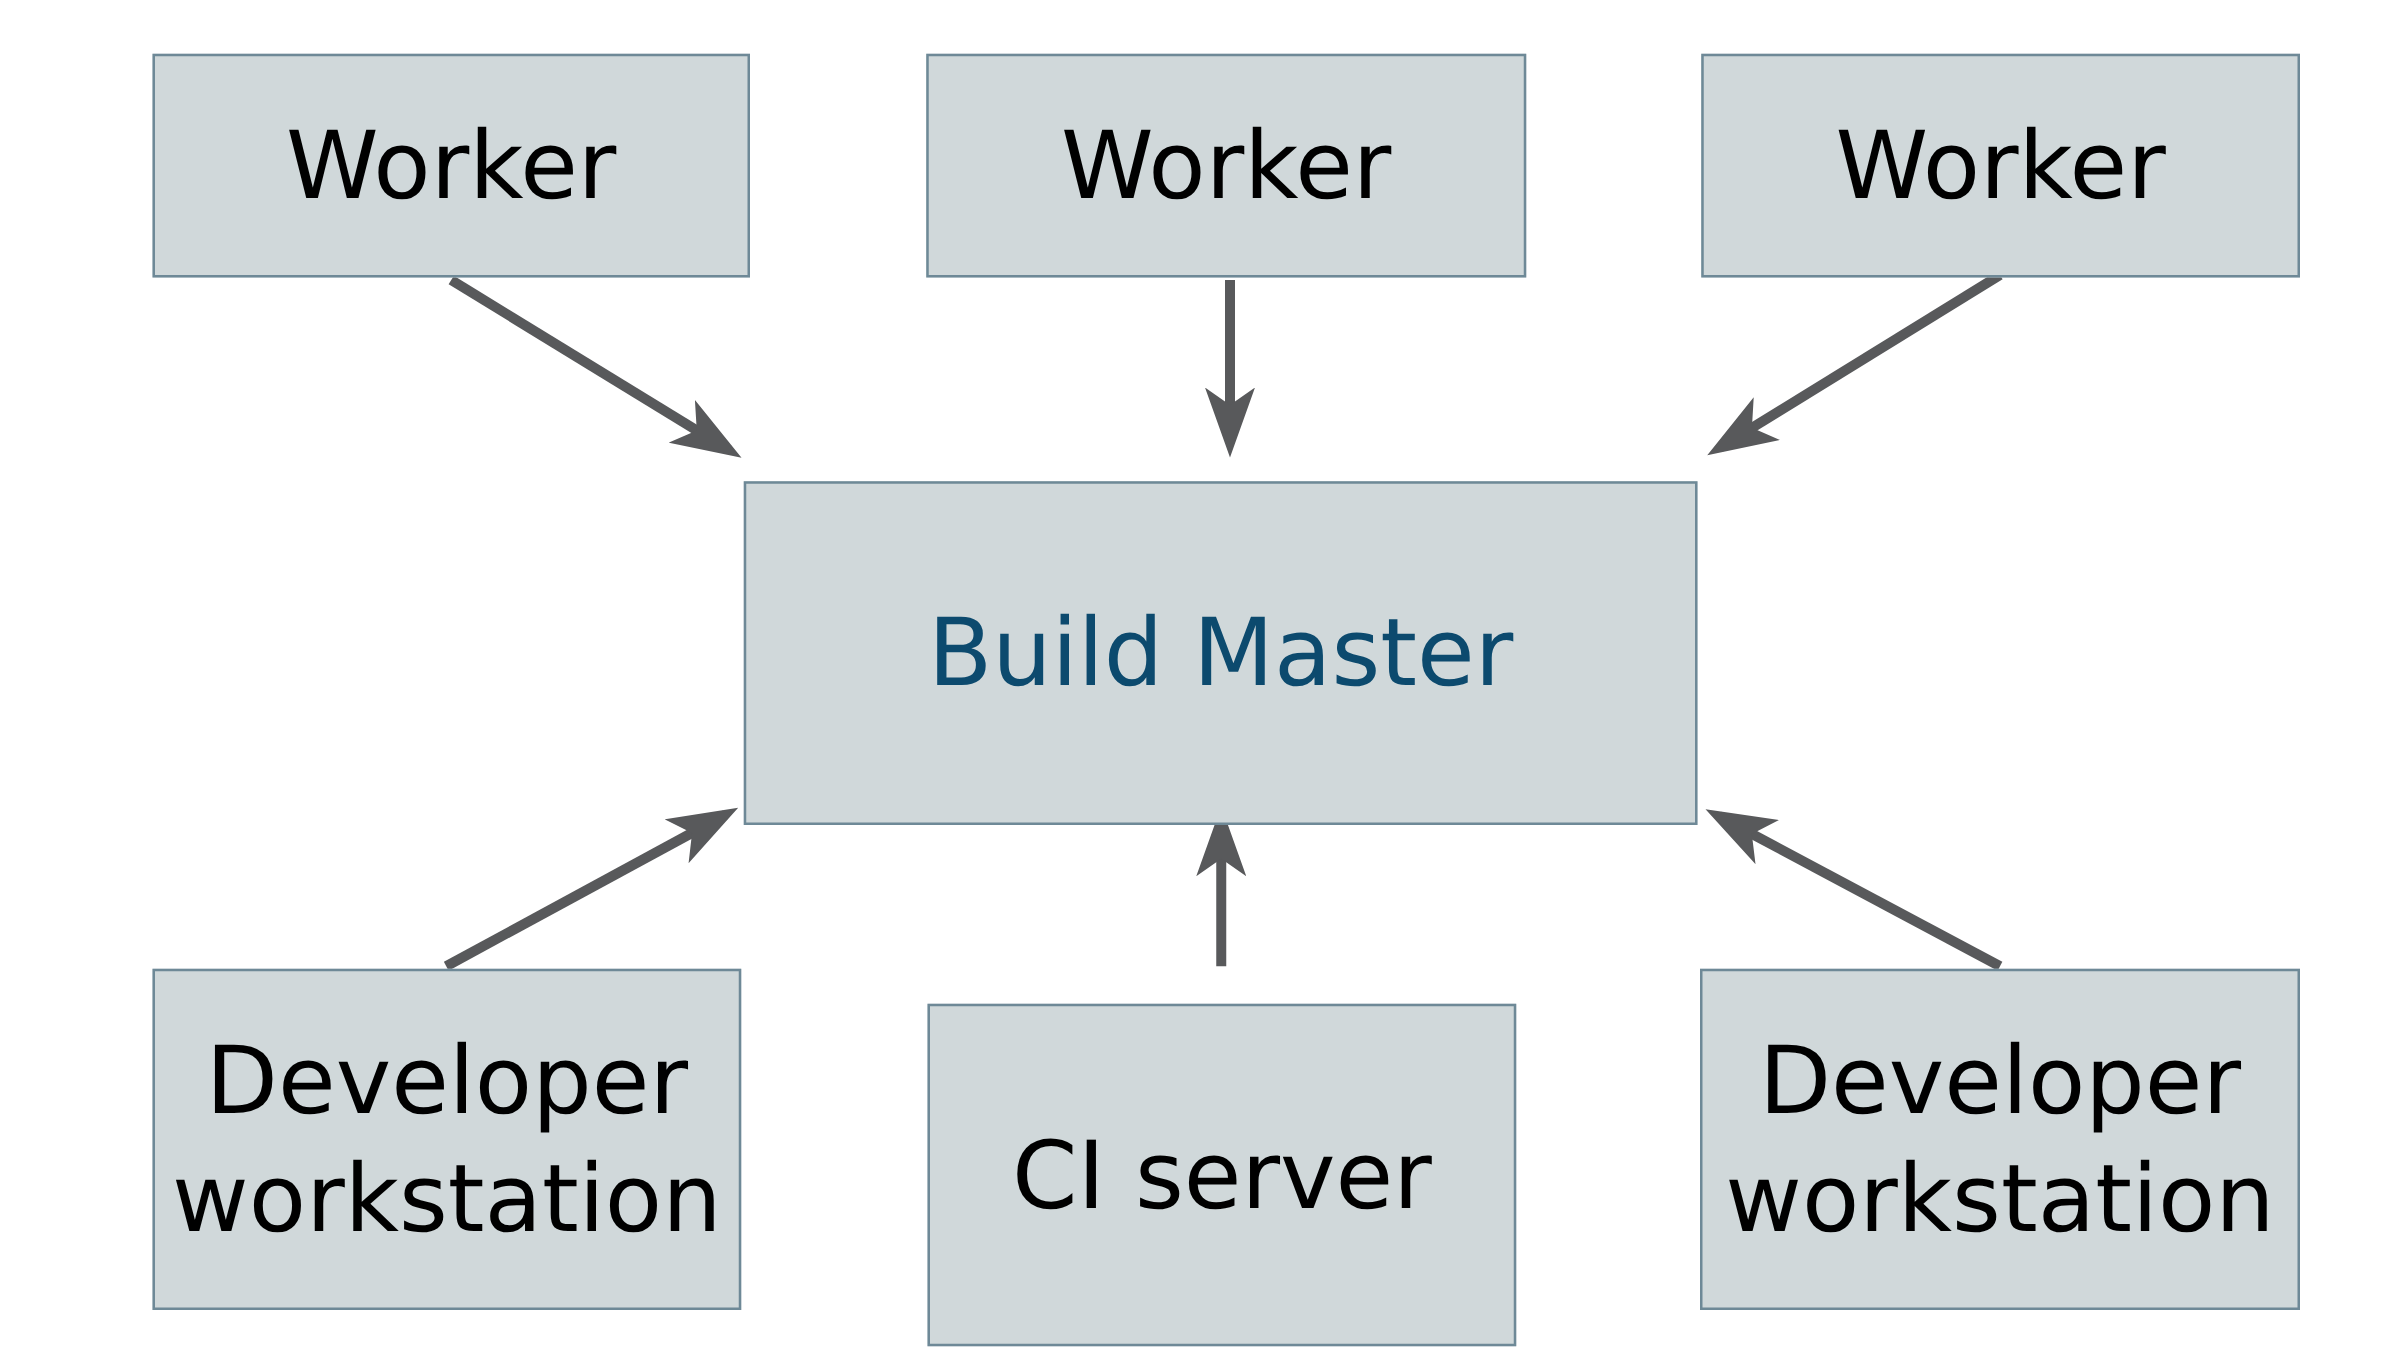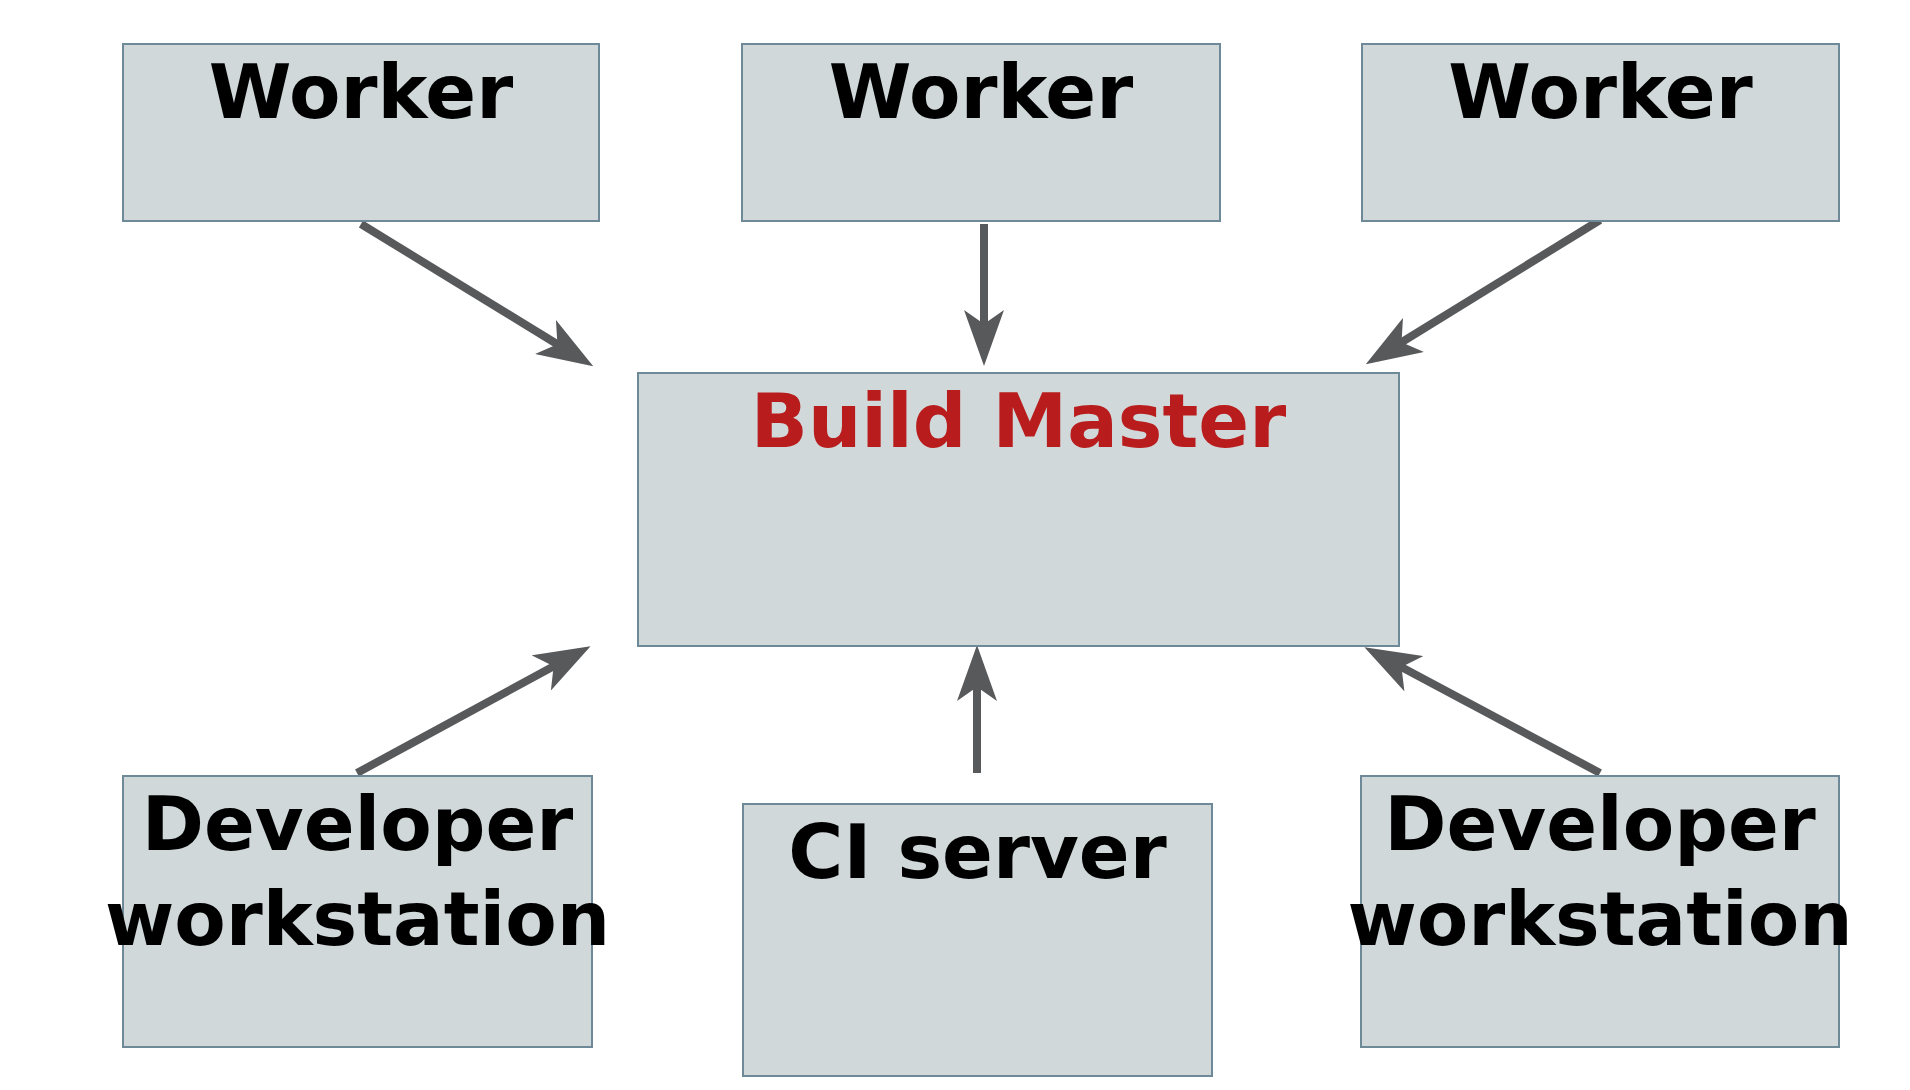--- a/index.html
+++ b/index.html
@@ -21,29 +21,28 @@
     width: 1910px;
     height: 1090px;
     pointer-events: none;
   }
   .node {
     position: absolute;
     box-sizing: border-box;
     display: flex;
     flex-direction: column;
     align-items: center;
-    justify-content: flex-start;
+    justify-content: center;
     text-align: center;
     font-size: 75px;
     line-height: 1.26;
     border: 2px solid #6e8997;
     background: #d0d8da;
     color: #000000;
     white-space: nowrap;
-    font-weight: bold;
   }
   .node span {
     display: block;
   }
 </style>
 </head>
 <body>
 
 <div class="canvas" style="background: rgb(255, 255, 255);">
   <svg class="arrows-layer" width="1910" height="1090" viewBox="0 0 1910 1090" xmlns="http://www.w3.org/2000/svg">
@@ -63,21 +62,21 @@
   </svg>
 <div class="node" style="left: 122px; top: 43px; width: 478px; height: 179px; background: rgb(208, 216, 218); border-color: rgb(110, 137, 151); color: rgb(0, 0, 0);">
       <span>Worker</span>
     </div>
     <div class="node" style="left: 741px; top: 43px; width: 480px; height: 179px; background: rgb(208, 216, 218); border-color: rgb(110, 137, 151); color: rgb(0, 0, 0);">
       <span>Worker</span>
     </div>
     <div class="node" style="left: 1361px; top: 43px; width: 479px; height: 179px; background: rgb(208, 216, 218); border-color: rgb(110, 137, 151); color: rgb(0, 0, 0);">
       <span>Worker</span>
     </div>
-    <div class="node" style="left: 595px; top: 372px; width: 763px; height: 275px; background: rgb(208, 216, 218); border-color: rgb(110, 137, 151); color: #b91c1c; margin-left: 42px;">
+    <div class="node" style="left: 595px; top: 385px; width: 763px; height: 275px; background: rgb(208, 216, 218); border-color: rgb(110, 137, 151); color: #0c4a6e;">
       <span>Build Master</span>
     </div>
     <div class="node" style="left: 122px; top: 775px; width: 471px; height: 273px; background: rgb(208, 216, 218); border-color: rgb(110, 137, 151); color: rgb(0, 0, 0);">
       <span>Developer</span>
       <span>workstation</span>
     </div>
     <div class="node" style="left: 742px; top: 775px; width: 471px; height: 274px; background: rgb(208, 216, 218); border-color: rgb(110, 137, 151); color: rgb(0, 0, 0); margin-top: 28px;">
       <span>CI server</span>
     </div>
     <div class="node" style="left: 1360px; top: 775px; width: 480px; height: 273px; background: rgb(208, 216, 218); border-color: rgb(110, 137, 151); color: rgb(0, 0, 0);">

